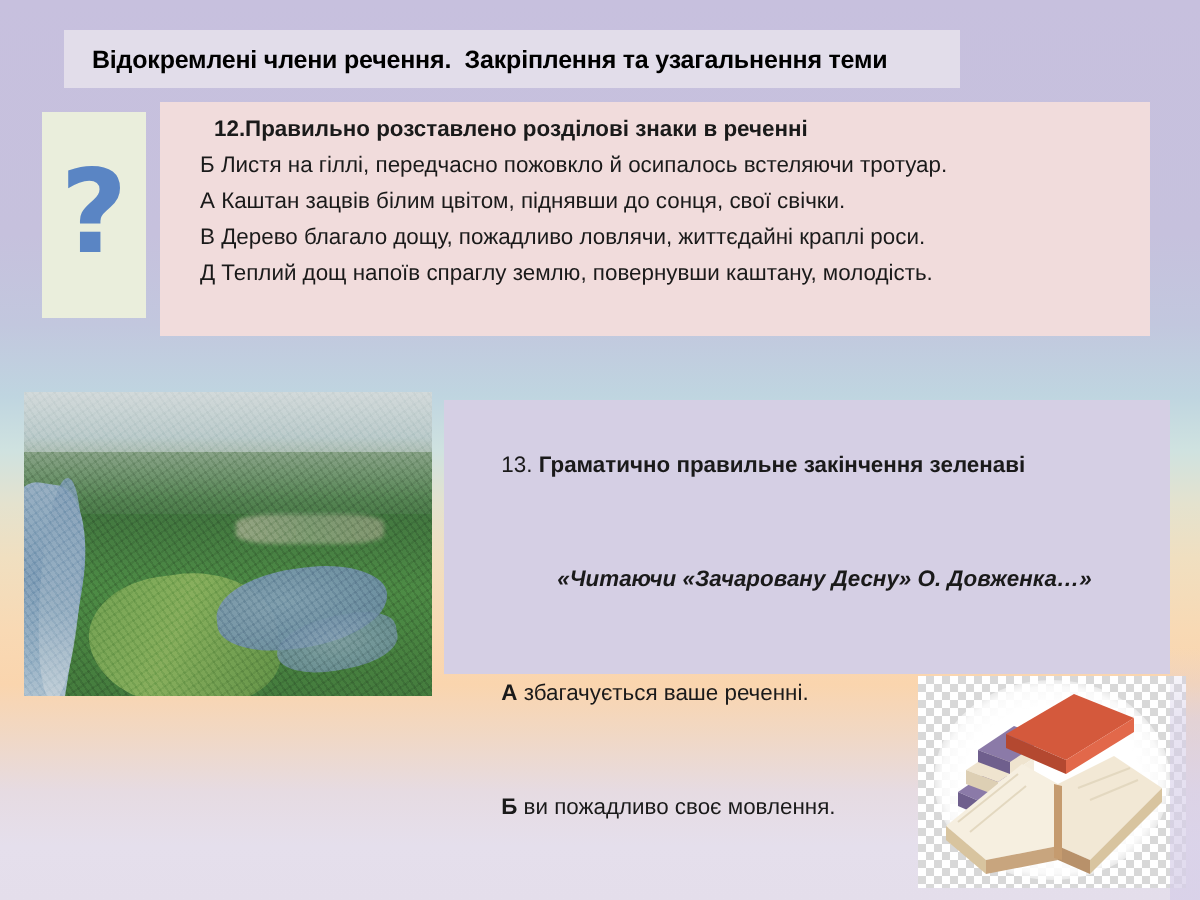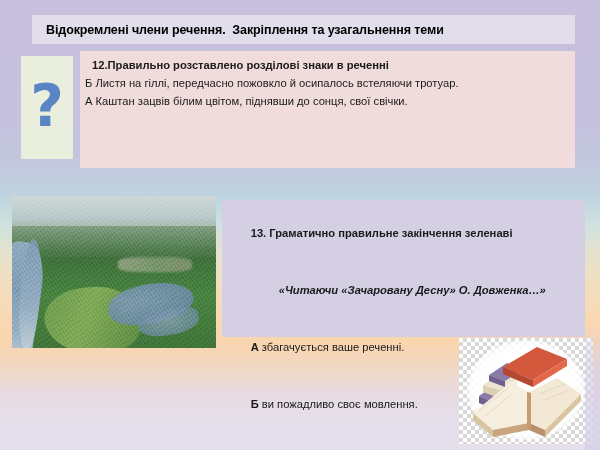--- a/index.html
+++ b/index.html
@@ -32,21 +32,21 @@
         #e6dbe2 88%,
         #e5dfec 94%,
         #e4deeb 100%);
   }
 
   
   #title-banner {
     position: absolute;
     left: 32px;
     top: 15px;
-    width: 543px;
+    width: 448px;
     height: 29px;
     background: #e2ddea;
     display: flex;
     align-items: center;
   }
   #title-text {
     font-size: 12.5px;
     font-weight: bold;
     color: #000000;
     padding-left: 14px;
@@ -76,21 +76,21 @@
   }
 
   
   #q12-panel {
     position: absolute;
     left: 80px;
     top: 51px;
     width: 495px;
     height: 117px;
     background: #f1dcdc;
-    padding: 5px 8px 0 5px;
+    padding: 5px 8px 0 20px;
     box-sizing: border-box;
   }
   .q-head {
     font-size: 11.2px;
     font-weight: bold;
     color: #1a1a1a;
     line-height: 18px;
     padding-left: 7px;
     white-space: pre;
   }
@@ -205,21 +205,21 @@
     background: #d5cfe4;
     padding: 5px 8px 0 10px;
     box-sizing: border-box;
   }
   .q13-line {
     font-size: 11.2px;
     color: #1a1a1a;
     line-height: 19px;
     white-space: pre;
   }
-  .q13-line .num { font-weight: bold; margin-top: 12px; }
+  .q13-line .num { font-weight: normal; margin-top: 12px; }
   .q13-line b { font-weight: bold; }
   .q13-line i { font-weight: bold; font-style: italic; margin-left: 28px; }
 
   
   #books-frame {
     position: absolute;
     left: 459px;
     top: 338px;
     width: 134px;
     height: 106px;
@@ -263,20 +263,22 @@
   </div>
 
   <div id="qmark-box">
     <span id="qmark-glyph">?</span>
   </div>
 
   <div id="q12-panel">
     <div class="q-head">12.Правильно розставлено розділові знаки в реченні</div>
     <div class="q-opt">Б Листя на гіллі, передчасно пожовкло й осипалось встеляючи тротуар.</div>
     <div class="q-opt">А Каштан зацвів білим цвітом, піднявши до сонця, свої свічки.</div>
+    <div class="q-opt">В Дерево благало дощу, пожадливо ловлячи, життєдайні краплі роси.</div>
+    <div class="q-opt">Д Теплий дощ напоїв спраглу землю, повернувши каштану, молодість.</div>
   </div>
 
   <div id="photo-frame">
     <div id="photo-sky"></div>
     <div id="photo-far"></div>
     <div id="photo-mid"></div>
     <div id="photo-village"></div>
     <div id="photo-river"></div>
     <div id="photo-river2"></div>
     <div id="photo-grass"></div>

